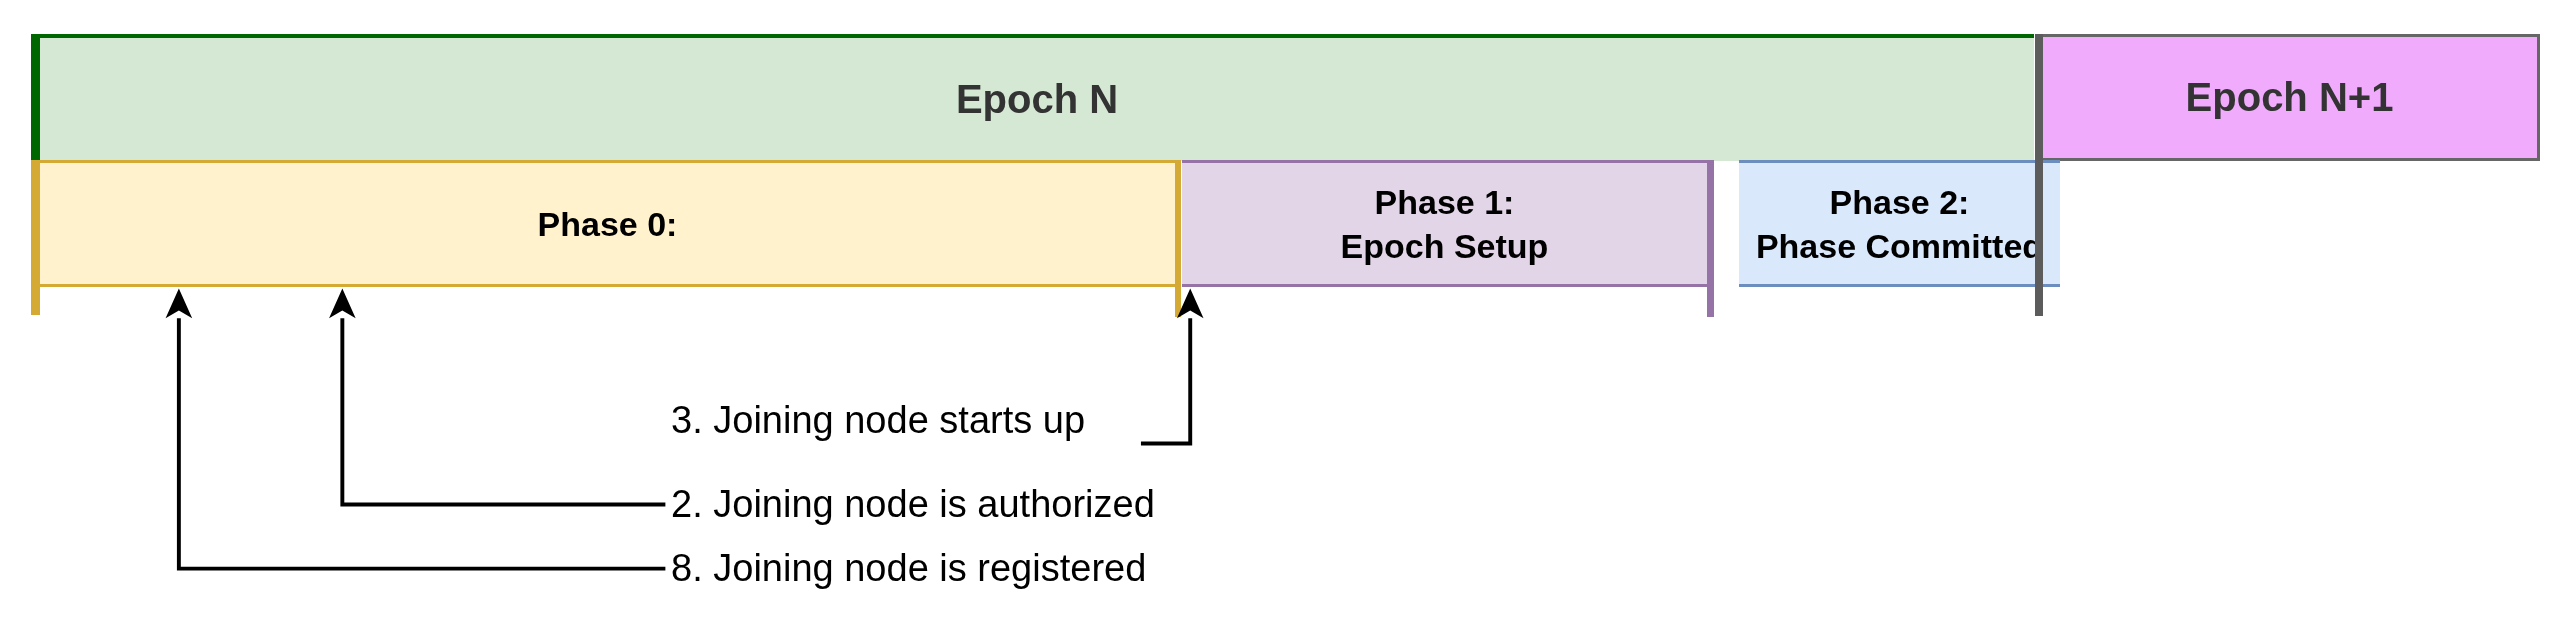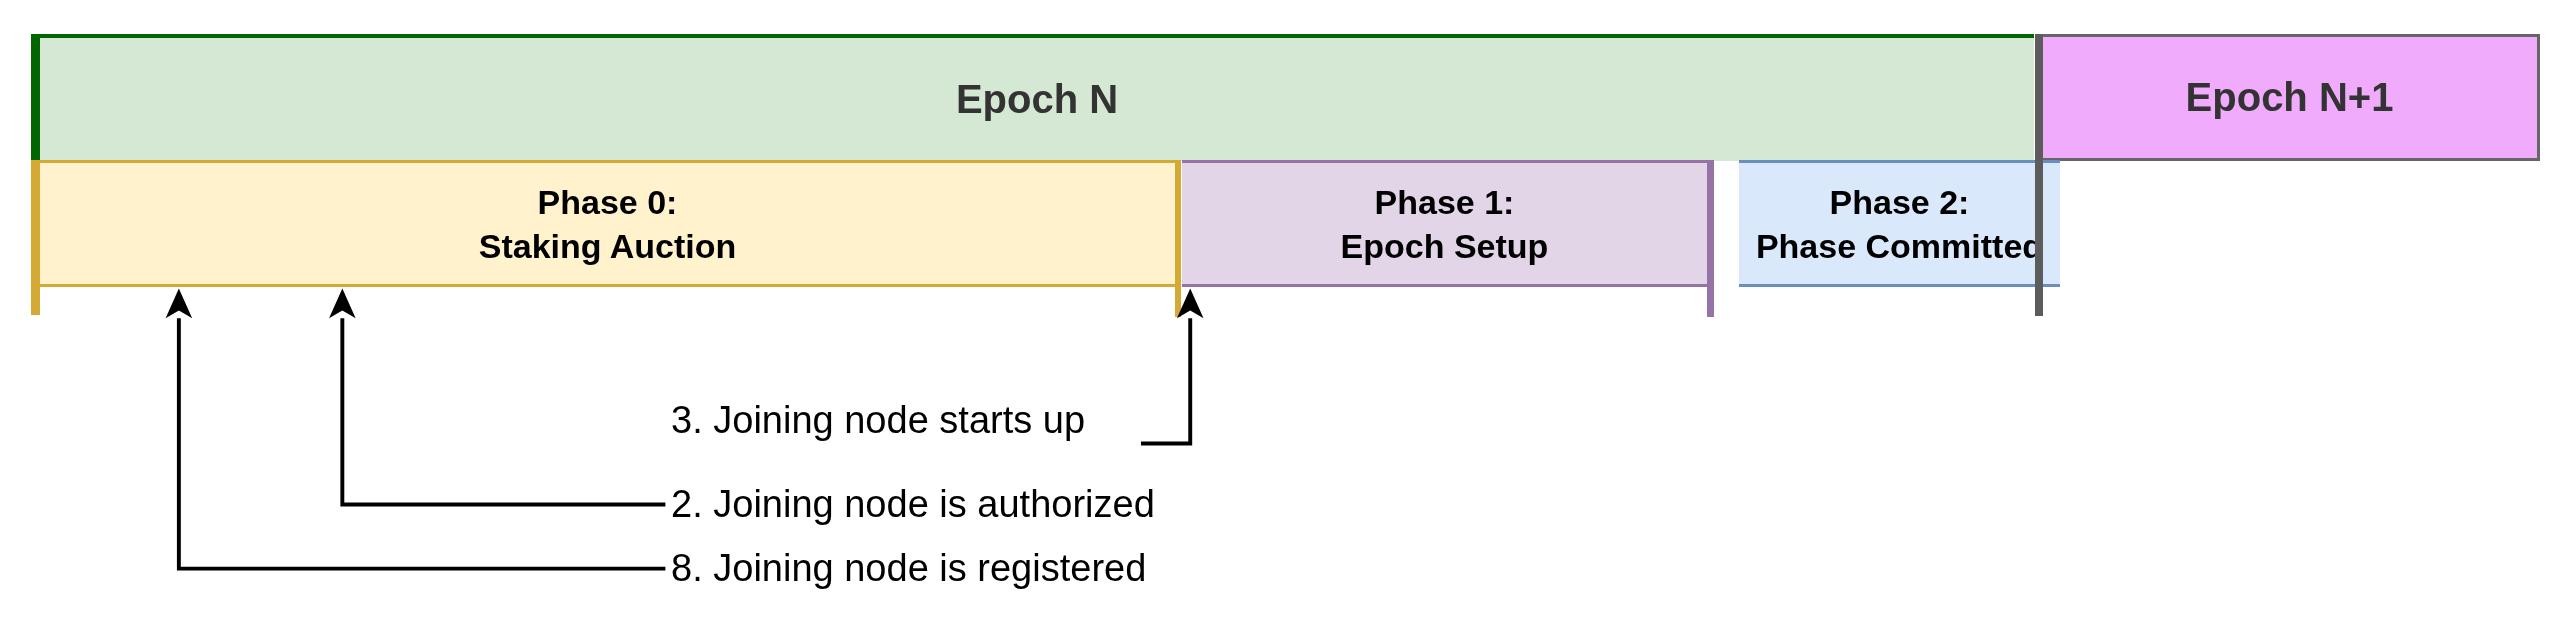--- a/index.html
+++ b/index.html
@@ -122,21 +122,20 @@
   <div class="box" id="epoch-n">
     <div class="epoch-label">Epoch N</div>
   </div>
 
   <div class="box" id="epoch-n1">
     <div class="epoch-label">Epoch N+1</div>
   </div>
 
   <div class="box" id="phase-0">
     <div class="phase-label">Phase 0:</div>
-    <div class="phase-label">Staking Auction</div>
   </div>
 
   <div class="box" id="phase-1">
     <div class="phase-label">Phase 1:</div>
     <div class="phase-label">Epoch Setup</div>
   </div>
 
   <div class="box" id="phase-2">
     <div class="phase-label">Phase 2:</div>
     <div class="phase-label">Phase Committed</div>

